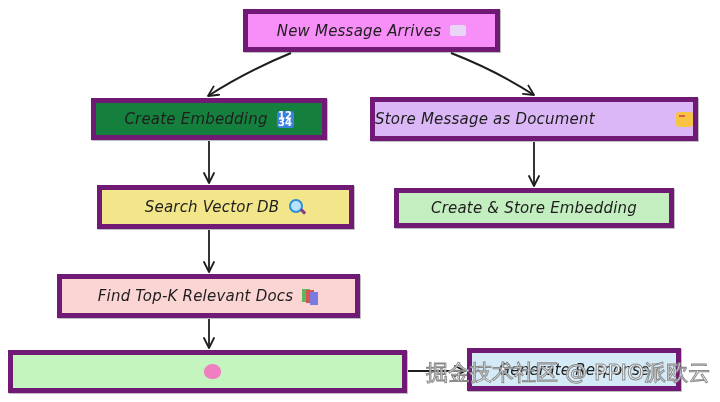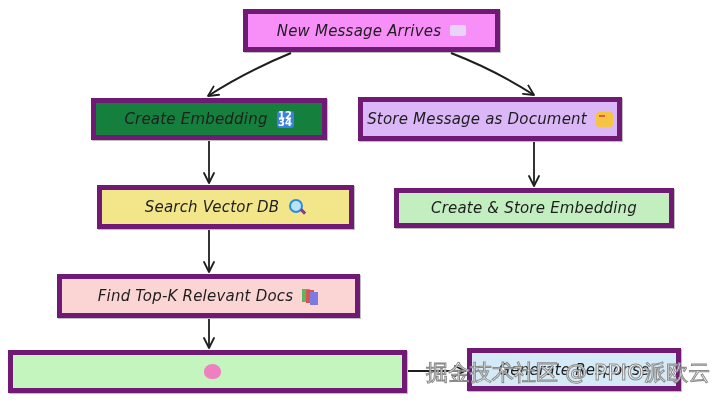--- a/index.html
+++ b/index.html
@@ -13,21 +13,21 @@
       border: 5px solid #701a75;
       display: flex; align-items: center; justify-content: center;
       font-family: "DejaVu Sans", sans-serif; font-size: 15px; color: #1e1e1e;
       letter-spacing: 0.2px; white-space: nowrap;
       box-shadow: 1px 1px 0 rgba(0,0,0,0.25);
     }
     .node .label { font-style: italic; }
     .node .icon { margin-left: 9px; font-size: 10px; font-style: normal; }
     #n-new     { left: 243px; top: 9px;   width: 257px; height: 43px; background: #f88ef8; }
     #n-emb     { left: 91px;  top: 98px;  width: 236px; height: 42px; background: #c8e6fa; }
-    #n-store   { left: 358px; top: 97px;  width: 264px; height: 44px; background: #dbb7f7; }
+    #n-store   { left: 370px; top: 97px;  width: 328px; height: 44px; background: #dbb7f7; justify-content: space-between; }
     #n-search  { left: 97px;  top: 185px; width: 257px; height: 44px; background: #f3e58a; }
     #n-cse     { left: 394px; top: 188px; width: 280px; height: 40px; background: #c3eec0; }
     #n-topk    { left: 57px;  top: 274px; width: 303px; height: 44px; background: #fbd4d4; }
     #n-inject  { left: 8px;   top: 350px; width: 399px; height: 43px; background: #c4f5bf; }
     #n-gen     { left: 467px; top: 348px; width: 214px; height: 43px; background: #d4ebf7; }
     .emoji-env { display:inline-block; width: 16px; height: 11px; background: #e6dcf5; border-radius: 2px; opacity: 0.9; }
     .emoji-num { display:inline-flex; width: 17px; height: 17px; background: #3b82e0; color:#fff; font-size: 7px; line-height: 7px;
                  border-radius: 3px; align-items:center; justify-content:center; text-align:center; font-weight:bold; font-style: normal; }
     .emoji-folder { display:inline-block; width: 17px; height: 15px; background: #f6c343; border-radius: 3px; position: relative; }
     .emoji-folder::before { content:""; position:absolute; left:3px; top:3px; width:6px; height:2px; background:#e05a4e; }

